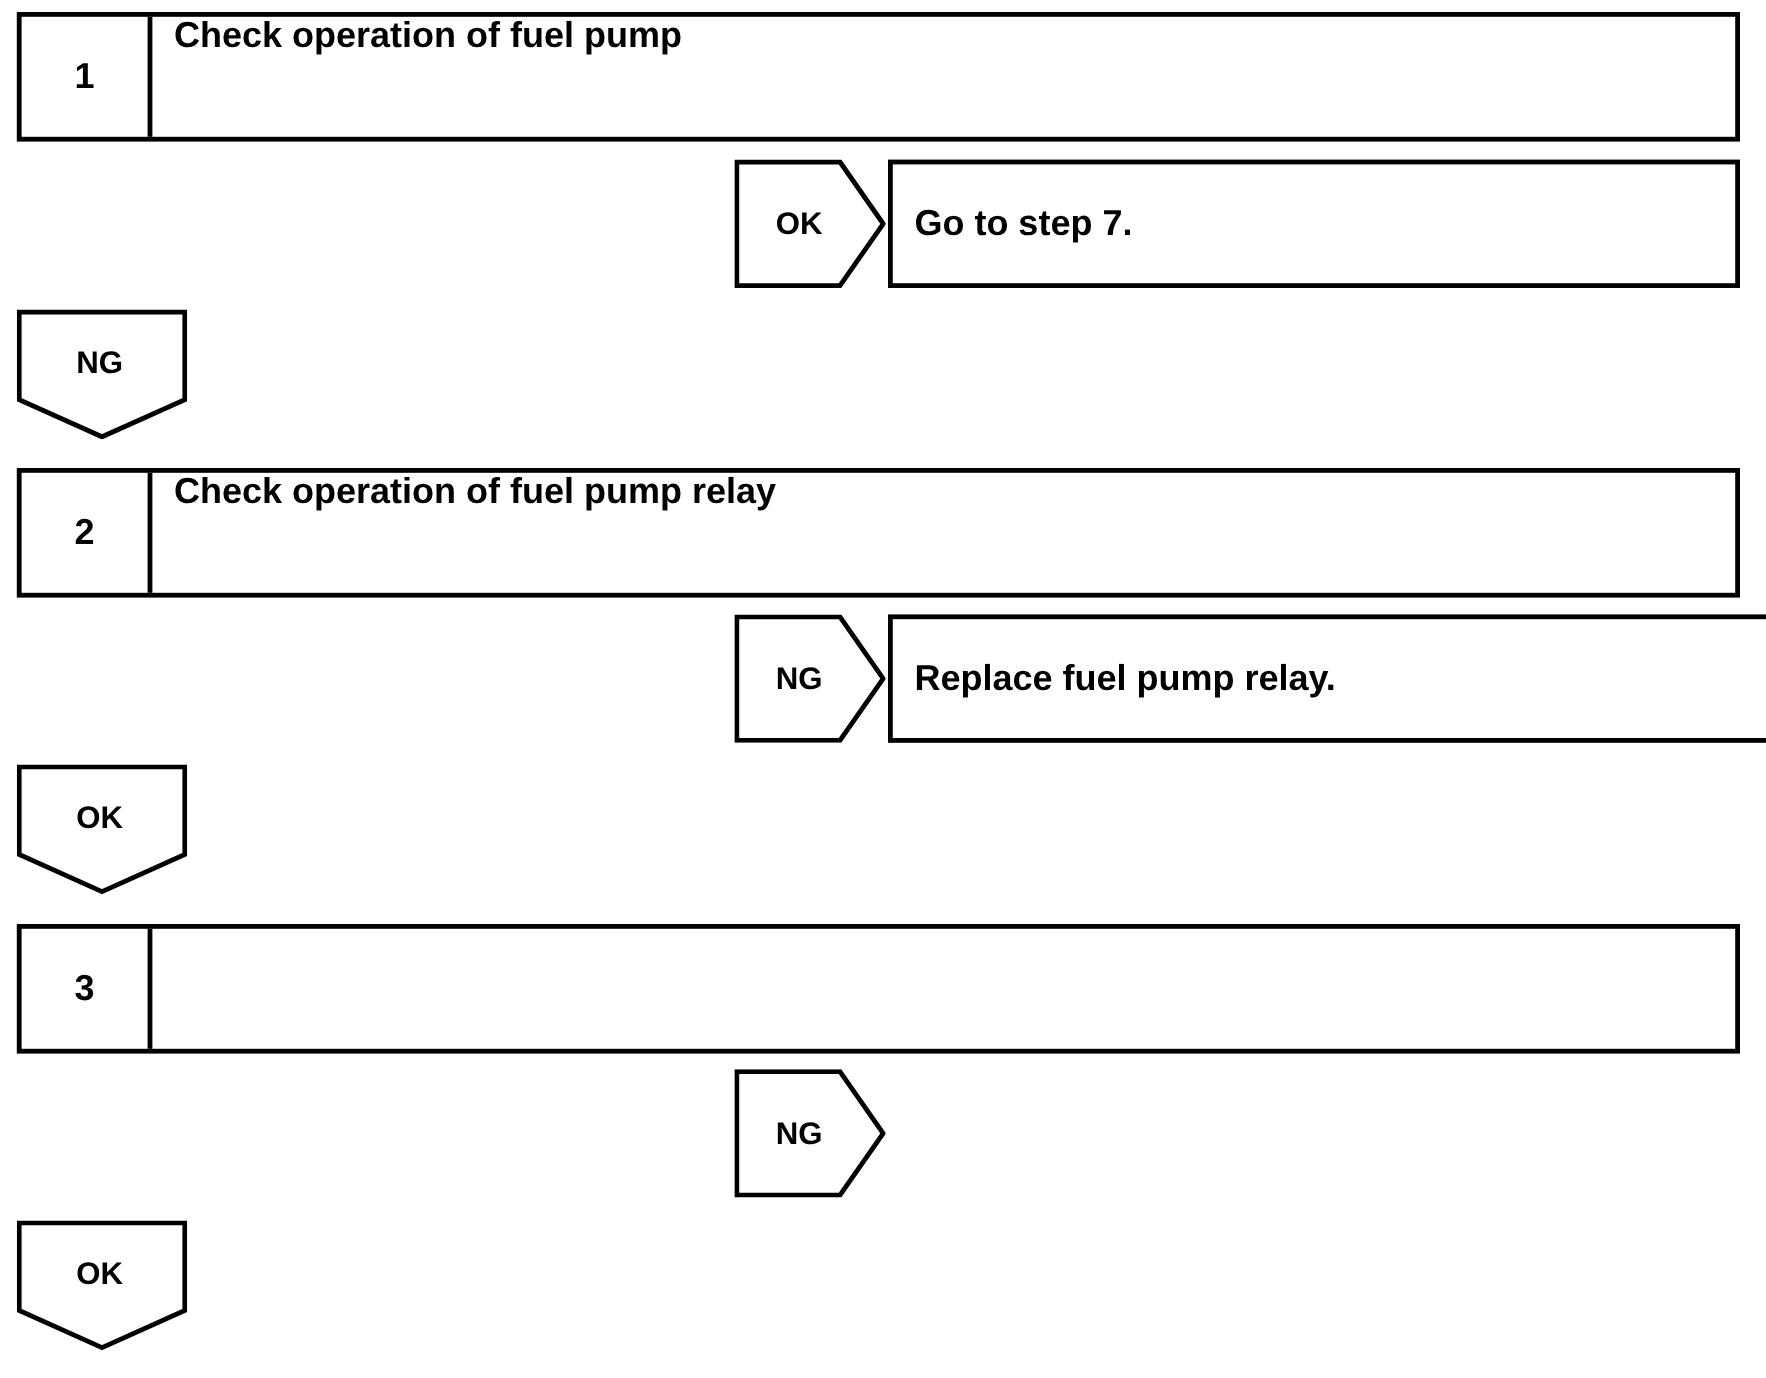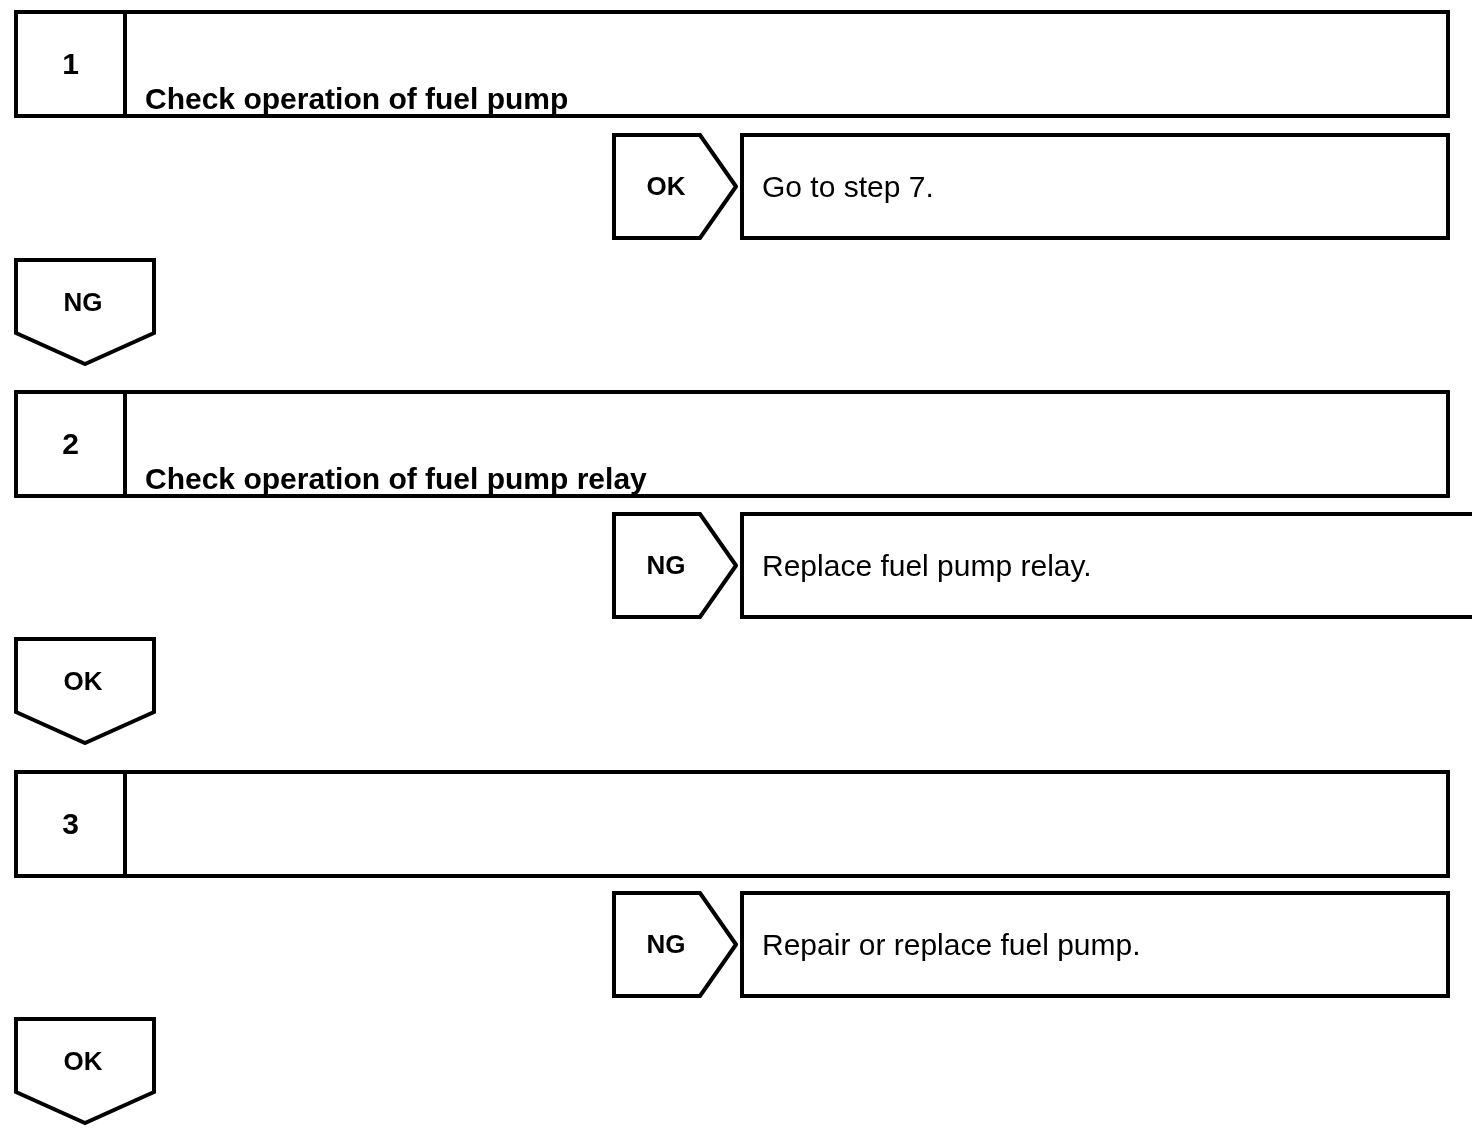--- a/index.html
+++ b/index.html
@@ -45,21 +45,21 @@
   }
   .step-num-text {
     font-size: 30px;
     font-weight: bold;
     line-height: 1;
     letter-spacing: 0px;
   }
   .step-title-cell {
     flex: 1 1 auto;
     display: flex;
-    align-items: flex-end;
+    align-items: flex-start;
     padding-left: 18px;
     border-radius: 20px;
   }
   .step-title-text {
     font-size: 30px;
     font-weight: bold;
     line-height: 1.05;
     white-space: nowrap;
   }
 
@@ -93,21 +93,21 @@
     position: absolute;
     box-sizing: border-box;
     border: 4px solid #000;
     background: #fff;
     display: flex;
     align-items: center;
     padding-left: 18px;
   }
   .action-text {
     font-size: 30px;
-    font-weight: normal;
+    font-weight: bold;
     line-height: 1.05;
     white-space: nowrap;
   }
 
   
   .connector {
     position: absolute;
   }
   .connector svg {
     display: block;
@@ -204,23 +204,20 @@
 
   <div class="result-group" style="left:612px; top:891px; width:838px; height:107px;">
     <div class="judge-arrow">
       <svg width="126" height="107" viewBox="0 0 126 107" aria-hidden="true">
         <polygon points="2,2 88,2 124,53.5 88,105 2,105" fill="#ffffff" stroke="#000000" stroke-width="4" stroke-linejoin="miter"></polygon>
       </svg>
     </div>
     <div class="judge-label">
       <span>NG</span>
     </div>
-    <div class="action-box" style="left:128px; top:0px; width:710px; height:107px;">
-      <span class="action-text">Repair or replace fuel pump.</span>
-    </div>
   </div>
 
   <div class="connector" style="left:14px; top:1017px; width:142px; height:108px;">
     <svg width="142" height="108" viewBox="0 0 142 108" aria-hidden="true">
       <polygon points="2,2 140,2 140,75 71,106 2,75" fill="#ffffff" stroke="#000000" stroke-width="4" stroke-linejoin="miter"></polygon>
     </svg>
     <div class="connector-label">
       <span>OK</span>
     </div>
   </div>

